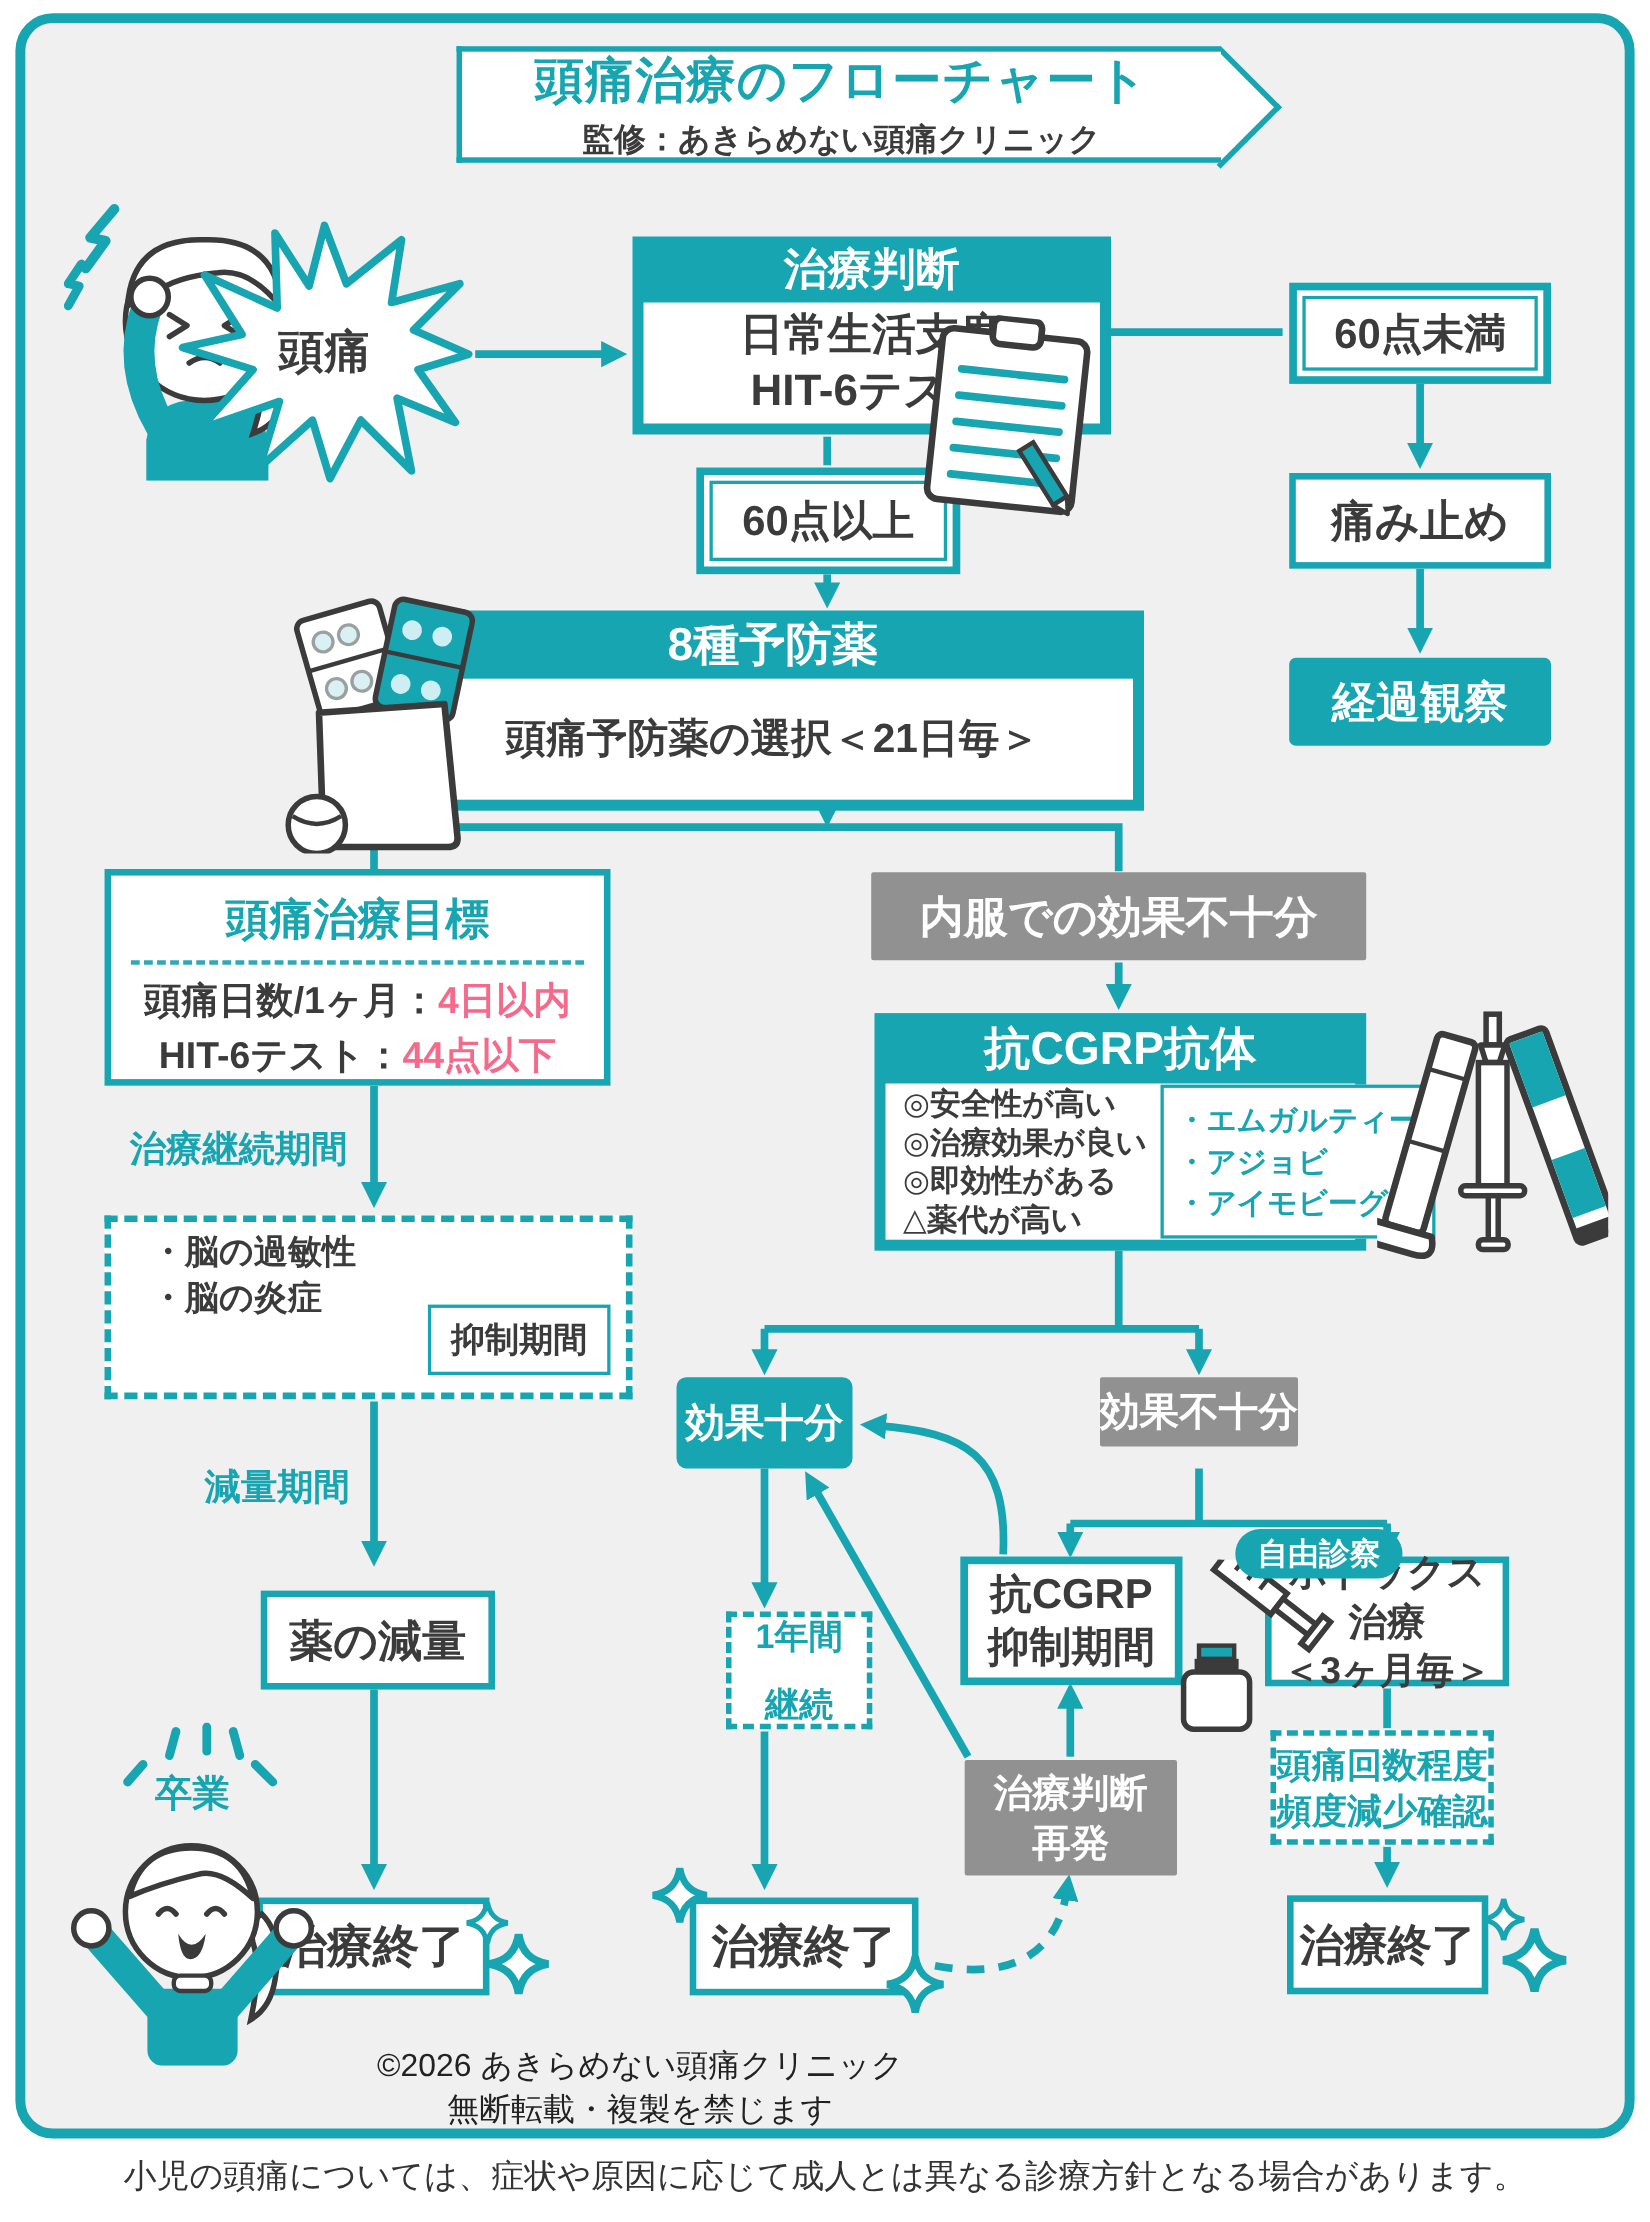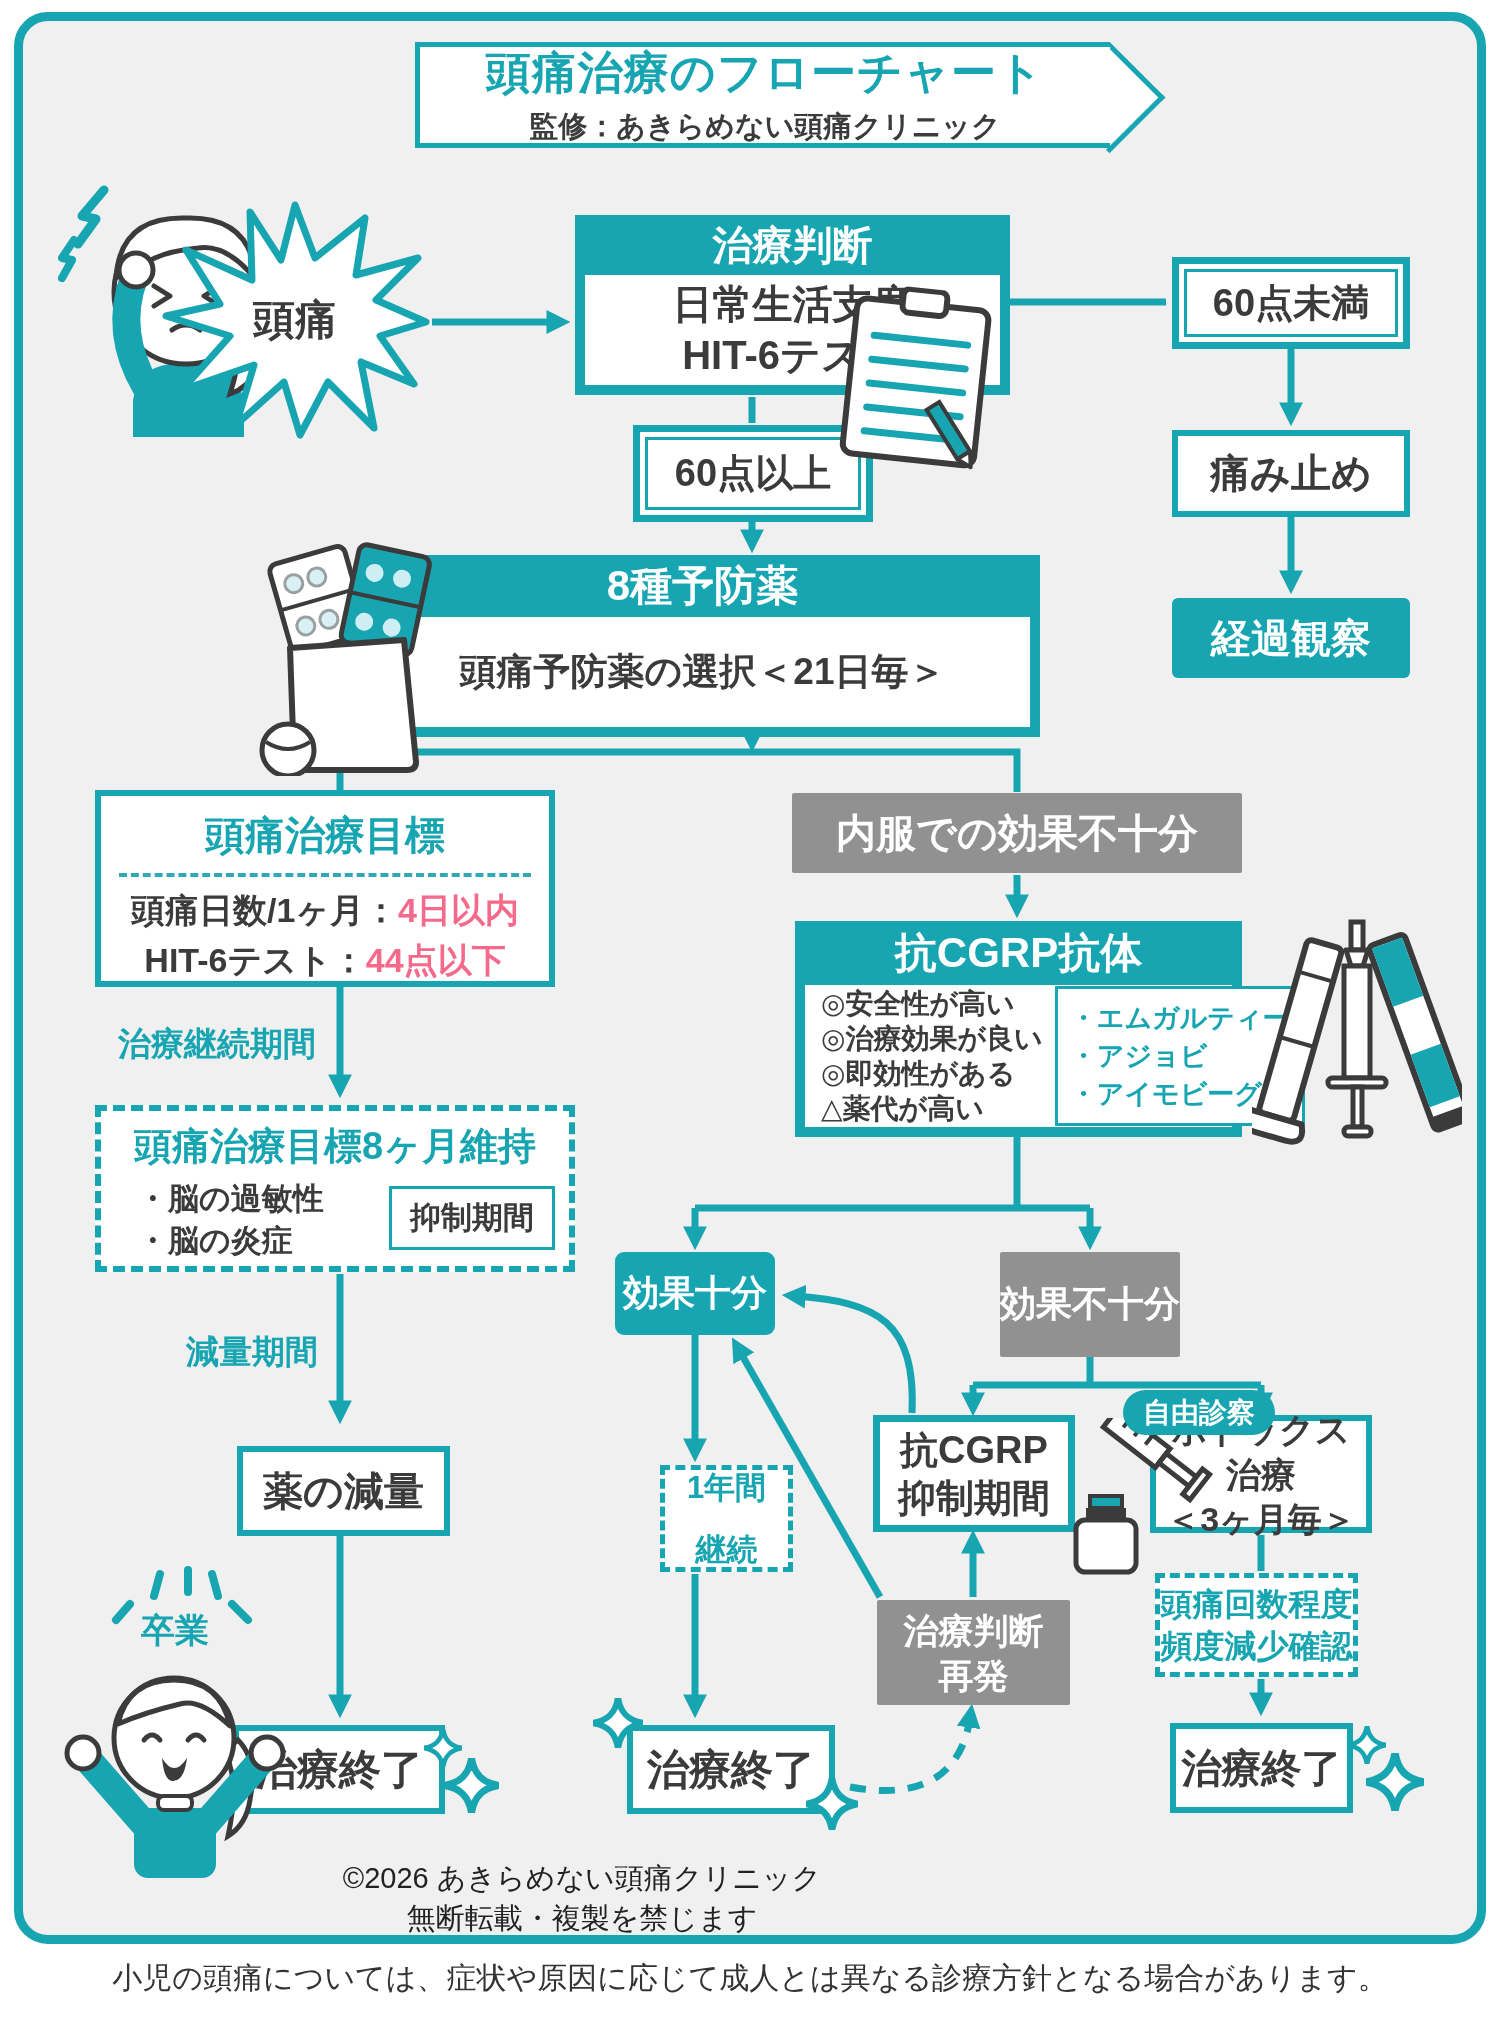--- a/index.html
+++ b/index.html
@@ -215,33 +215,32 @@
     <rect x="152" y="22" width="38" height="196" rx="5" fill="#fff" stroke="#3b3b3b" stroke-width="6"></rect>
     <rect x="155" y="25" width="32" height="62" fill="#17a5b1"></rect>
     <rect x="155" y="138" width="32" height="56" fill="#17a5b1"></rect>
     <rect x="152" y="204" width="38" height="14" fill="#3b3b3b"></rect>
   </g>
 </svg>
 
 <div class="node b teal" style="left:118px;top:1022px;font-size:33px;">治療継続期間</div>
 
 <div class="node dashedbox" style="left:95px;top:1105px;width:480px;height:167px;">
-  <div class="b teal" style="font-size:38px;text-align:center;margin-top:10px;">頭痛治療目標8ヶ月維持</div>
   <div class="b dark" style="font-size:31px;line-height:42px;margin:6px 0 0 36px;">
     <div>・脳の過敏性</div>
     <div>・脳の炎症</div>
   </div>
   <div class="abs notebox ctr b dark" style="left:288px;top:75px;width:160px;height:58px;font-size:31px;">抑制期間</div>
 </div>
 
 <div class="node b teal" style="left:186px;top:1330px;font-size:33px;">減量期間</div>
 <div class="node outline ctr b dark" style="left:237px;top:1430px;width:213px;height:90px;font-size:40px;margin-top:16px;">薬の減量</div>
 
 <div class="node tealbox ctr b" style="left:615px;top:1252px;width:160px;height:83px;font-size:36px;">効果十分</div>
-<div class="node graybox ctr b" style="left:1000px;top:1252px;width:180px;height:105px;font-size:36px;text-align:right;">効果不十分</div>
+<div class="node graybox ctr b" style="left:1000px;top:1252px;width:180px;height:63px;font-size:36px;text-align:right;">効果不十分</div>
 
 <div class="node dashedbox5 col b teal" style="left:660px;top:1465px;width:133px;height:107px;font-size:31px;line-height:40px;gap:22px;">
   <span>1年間</span>
   <span>継続</span>
 </div>
 
 <div class="node outline7 col b dark" style="left:873px;top:1415px;width:202px;height:117px;font-size:38px;line-height:48px;">
   <span>抗CGRP</span>
   <span>抑制期間</span>
 </div>

